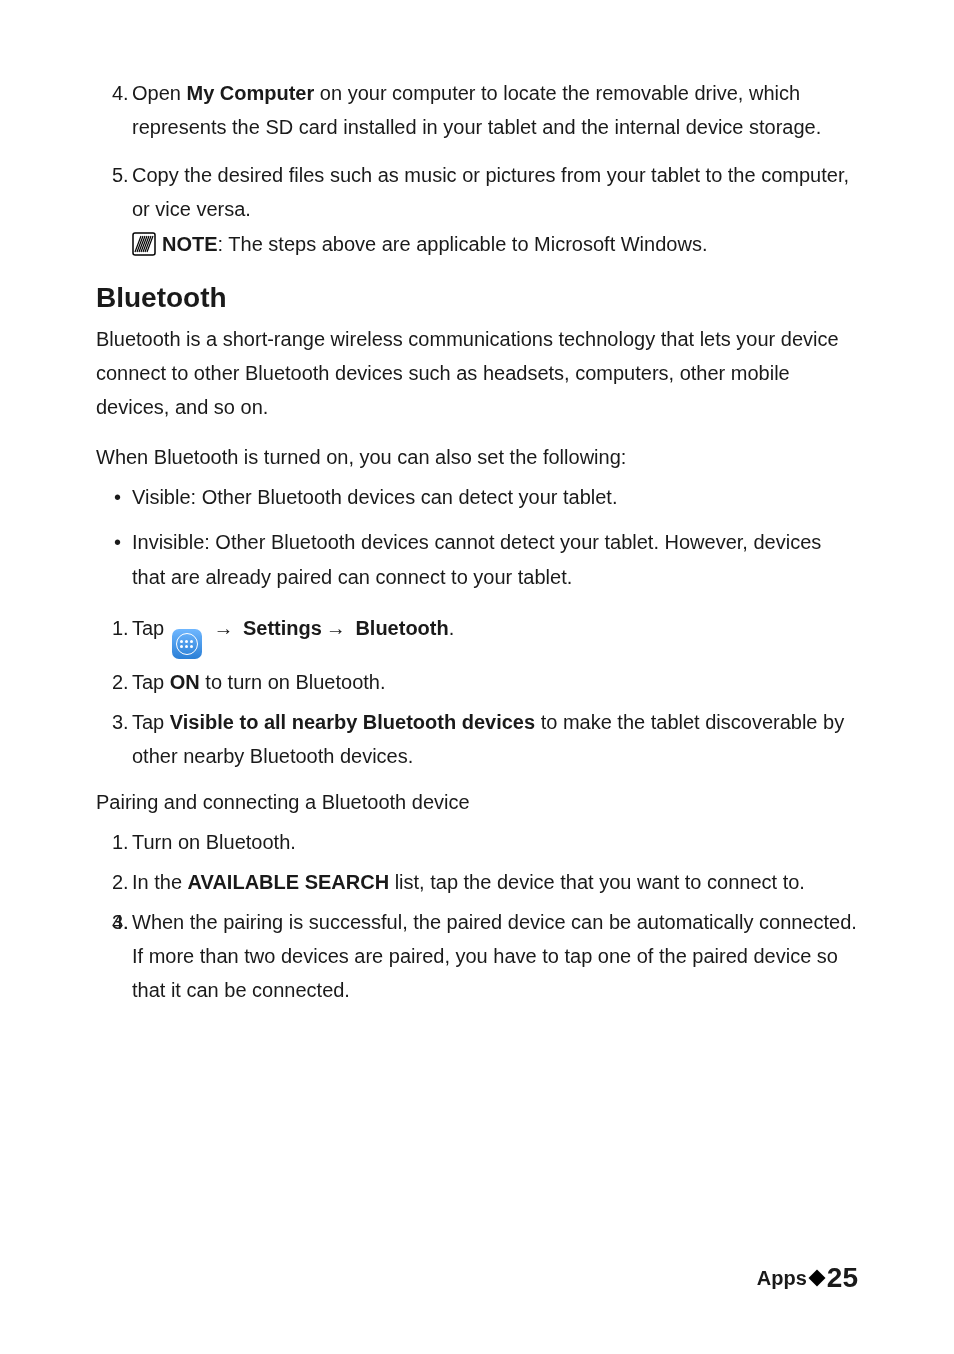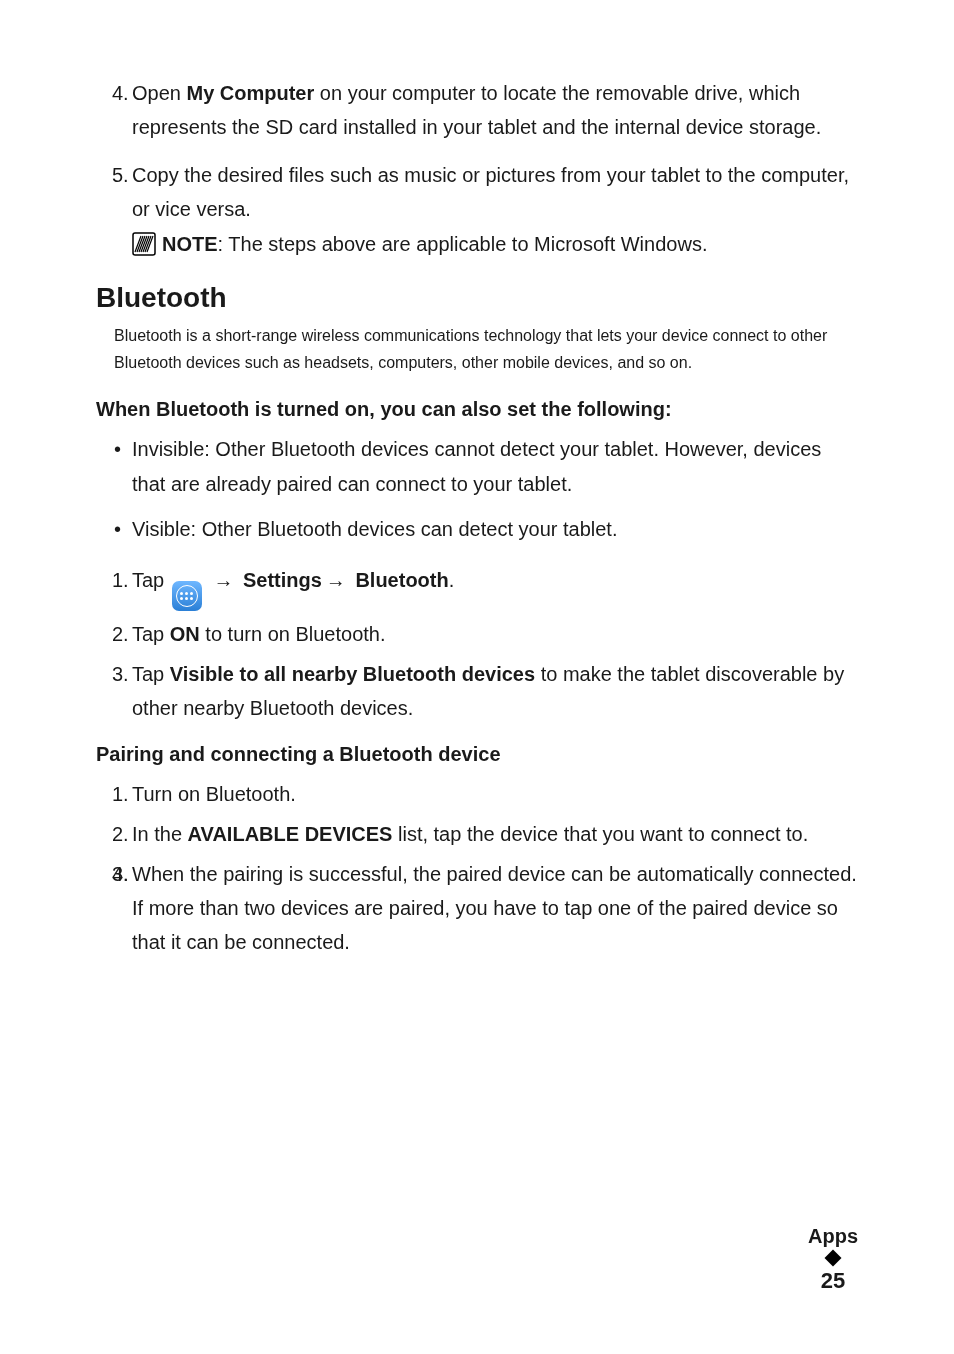--- a/index.html
+++ b/index.html
@@ -55,27 +55,27 @@
     position: absolute;
     left: 18px;
     top: 0;
   }
   h2.section-title {
     font-size: 28px;
     font-weight: 700;
     margin: 22px 0 8px 0;
   }
   .para {
-    font-size: 16px;
+    font-size: 20px;
     line-height: 1.7;
-    margin: 0 0 18px 18px;
+    margin: 0 0 18px 0;
   }
   h3.sub {
     font-size: 20px;
-    font-weight: 700;
+    font-weight: 400;
     margin: 14px 0 8px 0;
     line-height: 1.5;
   }
   .bold { font-weight: 700; }
   .note-row {
     display: flex;
     align-items: center;
     gap: 6px;
     font-size: 20px;
     line-height: 1.6;
@@ -122,28 +122,27 @@
   .arrow { padding: 0 4px; }
   .footer {
     position: absolute;
     right: 96px;
     bottom: 60px;
     font-size: 20px;
     font-weight: 700;
     display: flex;
     align-items: center;
     gap: 4px;
-    flex-direction: column;
   }
   .footer .diamond {
     width: 12px; height: 12px;
     background: #000;
     transform: rotate(45deg);
   }
-  .footer .pg { font-size: 22px; }
+  .footer .pg { font-size: 28px; }
 </style>
 </head>
 <body>
 
 <div class="page">
 
   <ol class="ol">
     <li>
       <span class="num">4.</span>
       <span>
@@ -166,22 +165,22 @@
       </div>
     </li>
   </ol>
 
   <h2 class="section-title">Bluetooth</h2>
 
   <p class="para">Bluetooth is a short-range wireless communications technology that lets your device connect to other Bluetooth devices such as headsets, computers, other mobile devices, and so on.</p>
 
   <h3 class="sub">When Bluetooth is turned on, you can also set the following:</h3>
   <ul class="ul">
+    <li>Visible: Other Bluetooth devices can detect your tablet.</li>
     <li>Invisible: Other Bluetooth devices cannot detect your tablet. However, devices that are already paired can connect to your tablet.</li>
-    <li>Visible: Other Bluetooth devices can detect your tablet.</li>
   </ul>
 
   <ol class="ol tight">
     <li>
       <span class="num">1.</span>
       <span>Tap </span>
       <span class="apps-icon">
         <span class="ring">
             <span class="dots">
               <span></span>
@@ -206,21 +205,21 @@
   </ol>
 
   <h3 class="sub">Pairing and connecting a Bluetooth device</h3>
   <ol class="ol tight">
     <li>
       <span class="num">1.</span>
       <span>Turn on Bluetooth.</span>
     </li>
     <li>
       <span class="num">2.</span>
-      <span>In the </span><span class="bold">AVAILABLE DEVICES</span><span> list, tap the device that you want to connect to.</span>
+      <span>In the </span><span class="bold">AVAILABLE SEARCH</span><span> list, tap the device that you want to connect to.</span>
     </li>
     <li>
       <span class="num">3.</span>
     </li>
     <li>
       <span class="num">4.</span>
       <span>When the pairing is successful, the paired device can be automatically connected. If more than two devices are paired, you have to tap one of the paired device so that it can be connected.</span>
     </li>
   </ol>
 

